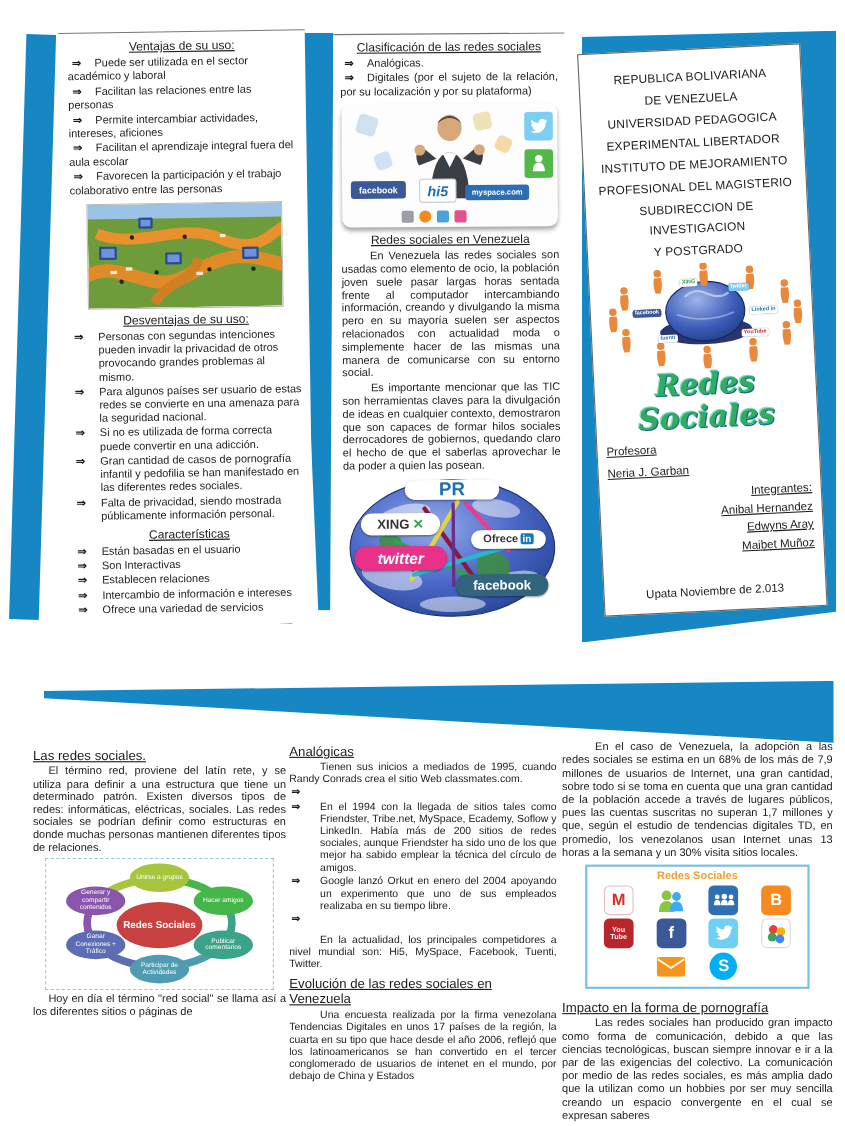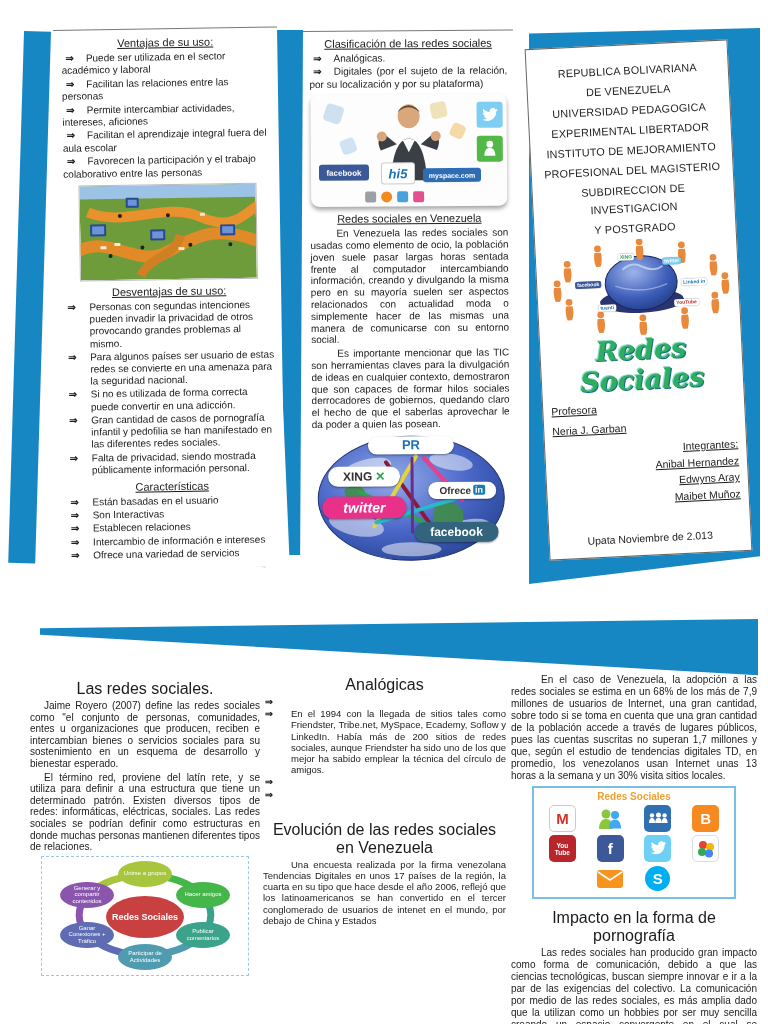--- a/index.html
+++ b/index.html
@@ -46,21 +46,21 @@
   
   .col{position:absolute}
   .c1{left:30px;top:678px;width:230px}
   .c2{left:263px;top:674px;width:243px}
   .c3{left:511px;top:672px;width:246px}
   .c1 .p{font-size:10px;line-height:11.6px;margin:2px 0}
   .c2 .p,.c2 .fb{font-size:9.5px;line-height:11.2px}
   .c2 .fb{margin:1px 0}
   .c2 .fb .ar{width:26px}
   .c3 .p{font-size:10px;line-height:12px}
-  .h2{font-size:16px;text-align:center;margin:2px 0}
+  .h2{font-size:12px;text-align:left;text-decoration:underline;margin:2px 0}
   
   .diag{width:208px;height:120px;margin:3px auto;border:1px dashed #9fc6dc;position:relative}
   .bub{position:absolute;border-radius:50%;color:#fff;display:flex;align-items:center;justify-content:center;text-align:center;font-size:6px;line-height:6.5px;padding:2px}
   .bubC{width:78px;height:42px;left:64px;top:39px;background:#c94040;font-size:9px;line-height:10px;font-weight:bold}
   
   .ibox{width:204px;margin:4px auto 2px;border:2px solid #79c1e4;background:#fff;padding:3px 6px 5px}
   .ibox-title{color:#f0a030;font-size:10px;font-weight:bold;text-align:center;margin-bottom:3px}
   .igrid{display:grid;grid-template-columns:repeat(4,1fr);gap:3px;justify-items:center}
   .ic{width:27px;height:27px;border-radius:5px;display:flex;align-items:center;justify-content:center;font-weight:bold;color:#fff}
 </style>
@@ -237,21 +237,21 @@
       <g stroke-linecap="round">
         <line x1="70" y1="28" x2="118" y2="96" stroke="#8b1a3a" stroke-width="4"></line>
         <line x1="100" y1="22" x2="58" y2="92" stroke="#e3d340" stroke-width="4"></line>
         <line x1="108" y1="24" x2="146" y2="66" stroke="#e83e8c" stroke-width="4"></line>
         <line x1="44" y1="58" x2="132" y2="100" stroke="#2da44e" stroke-width="4"></line>
         <line x1="142" y1="64" x2="60" y2="88" stroke="#2ab7ca" stroke-width="4"></line>
         <line x1="96" y1="24" x2="96" y2="98" stroke="#6b2d8b" stroke-width="3"></line>
       </g>
     </svg>
     <div class="pill" style="left:52px;top:2px;width:86px;height:18px;background:#fff">
-        <span style="color:#1a6fb5;font-size:13px">PR</span>
+        <span style="color:#1a6fb5;font-size:17px">PR</span>
       </div>
     <div class="pill" style="left:12px;top:32px;width:72px;height:20px;background:#fff;color:#333;font-size:12px;gap:3px">
         <span>XING</span>
         <span style="color:#2da44e">✕</span>
       </div>
     <div class="pill" style="left:6px;top:62px;width:84px;height:22px;background:#e9318a;color:#fff;font-size:14px;font-style:italic">
         <span>twitter</span>
       </div>
     <div class="pill" style="left:112px;top:48px;width:68px;height:17px;background:#fff;color:#333;font-size:10px;gap:2px">
         <span>Ofrece</span>
@@ -318,21 +318,20 @@
   <div class="integ u" style="margin-top:1px">Anibal Hernandez</div>
   <div class="integ u" style="margin-top:1px">Edwyns Aray</div>
   <div class="integ u" style="margin-top:1px">Maibet Muñoz</div>
   <div class="date">Upata Noviembre de 2.013</div>
 </div>
 
 <div class="abs blue divider"></div>
 
 <div class="col c1">
   <div class="h2">Las redes sociales.</div>
-  <p class="p just" style="text-indent:14px">Jaime Royero (2007) define las redes sociales como "el conjunto de personas, comunidades, entes u organizaciones que producen, reciben e intercambian bienes o servicios sociales para su sostenimiento en un esquema de desarrollo y bienestar esperado.</p>
   <p class="p just" style="text-indent:14px">El término red, proviene del latín rete, y se utiliza para definir a una estructura que tiene un determinado patrón. Existen diversos tipos de redes: informáticas, eléctricas, sociales. Las redes sociales se podrían definir como estructuras en donde muchas personas mantienen diferentes tipos de relaciones.</p>
 
   <div class="diag">
     <svg class="abs" style="left:0;top:0" width="206" height="118" viewBox="0 0 206 118">
       <g fill="none" stroke-width="7" stroke-linecap="round">
         <path d="M103 18 A66 40 0 0 1 160 38" stroke="#45b649"></path>
         <path d="M160 38 A66 40 0 0 1 160 78" stroke="#3aa389"></path>
         <path d="M160 78 A66 40 0 0 1 103 98" stroke="#4f9bb0"></path>
         <path d="M103 98 A66 40 0 0 1 46 78" stroke="#5e6db3"></path>
         <path d="M46 78 A66 40 0 0 1 46 38" stroke="#8a55ad"></path>
@@ -341,38 +340,42 @@
     </svg>
     <div class="bub" style="width:54px;height:26px;left:76px;top:4px;background:#a8c53e">Unirse a grupos</div>
     <div class="bub" style="width:54px;height:26px;left:134px;top:25px;background:#45b649">Hacer amigos</div>
     <div class="bub" style="width:54px;height:26px;left:134px;top:65px;background:#3aa389">Publicar comentarios</div>
     <div class="bub" style="width:54px;height:26px;left:76px;top:87px;background:#4f9bb0">Participar de Actividades</div>
     <div class="bub" style="width:54px;height:26px;left:18px;top:65px;background:#5e6db3">Ganar Conexiones + Tráfico</div>
     <div class="bub" style="width:54px;height:26px;left:18px;top:25px;background:#8a55ad">Generar y compartir contenidos</div>
     <div class="bub bubC">Redes Sociales</div>
   </div>
 
+  <p class="p just" style="text-indent:14px">Hoy en día el término "red social" se llama así a los diferentes sitios o páginas de</p>
 </div>
 
 <div class="col c2">
   <div class="h2">Analógicas</div>
+  <p class="p just" style="text-indent:28px;margin:0">Tienen sus inicios a mediados de 1995, cuando Randy Conrads crea el sitio Web classmates.com.</p>
   <div class="fb just">
       <span class="ar">⇒</span>
     </div>
   <div class="fb just">
       <span class="ar">⇒</span>
       <span class="ft">En el 1994 con la llegada de sitios tales como Friendster, Tribe.net, MySpace, Ecademy, Soflow y LinkedIn. Había más de 200 sitios de redes sociales, aunque Friendster ha sido uno de los que mejor ha sabido emplear la técnica del círculo de amigos.</span>
     </div>
   <div class="fb just">
       <span class="ar">⇒</span>
+      <span class="ft">Google lanzó Orkut en enero del 2004 apoyando un experimento que uno de sus empleados realizaba en su tiempo libre.</span>
     </div>
   <div class="fb just">
       <span class="ar">⇒</span>
     </div>
-  <div class="h2" style="margin-top:21px">Evolución de las redes sociales en Venezuela</div>
+  <p class="p just" style="text-indent:28px;margin-top:7px">En la actualidad, los principales competidores a nivel mundial son: Hi5, MySpace, Facebook, Tuenti, Twitter.</p>
+  <div class="h2" style="margin-top:5px">Evolución de las redes sociales en Venezuela</div>
   <p class="p just" style="text-indent:28px;margin:0">Una encuesta realizada por la firma venezolana Tendencias Digitales en unos 17 países de la región, la cuarta en su tipo que hace desde el año 2006, reflejó que los latinoamericanos se han convertido en el tercer conglomerado  de usuarios de intenet en el mundo, por debajo de China y Estados</p>
 </div>
 
 <div class="col c3">
   <p class="p just" style="text-indent:30px">En el caso de Venezuela, la adopción a las redes sociales se estima en un 68% de los más de 7,9 millones de usuarios de Internet, una gran cantidad, sobre todo si se toma en cuenta que una gran cantidad de la población accede a través de lugares públicos, pues las cuentas suscritas no superan 1,7 millones y que, según el estudio de tendencias digitales TD, en promedio, los venezolanos usan Internet unas 13 horas a la semana y un 30% visita sitios locales.</p>
 
   <div class="ibox">
     <div class="ibox-title">Redes Sociales</div>
     <div class="igrid">
       <div class="ic" style="background:#fff;border:1px solid #e0c0c0;color:#d93025;font-size:15px">

